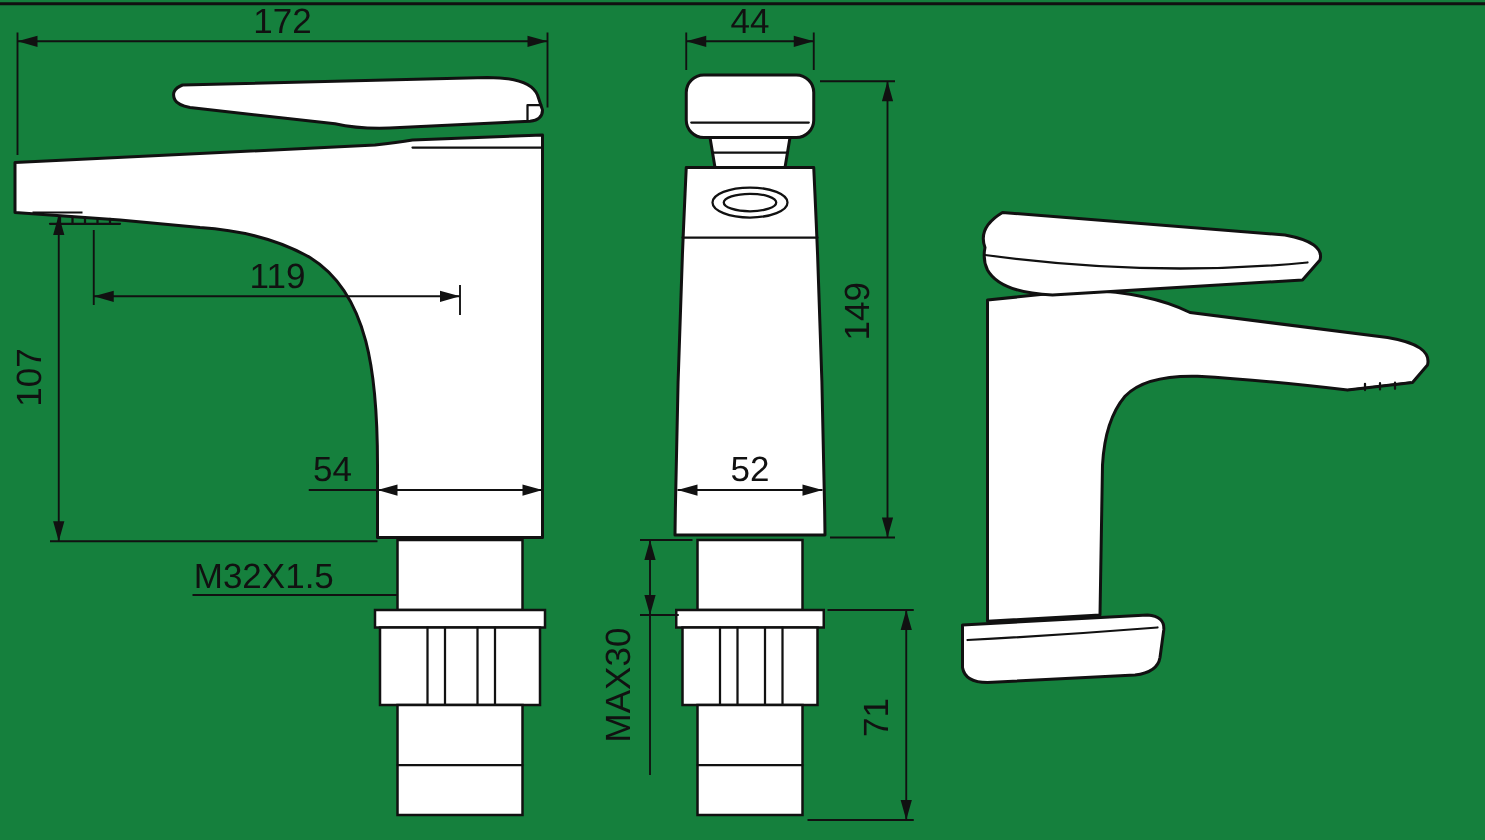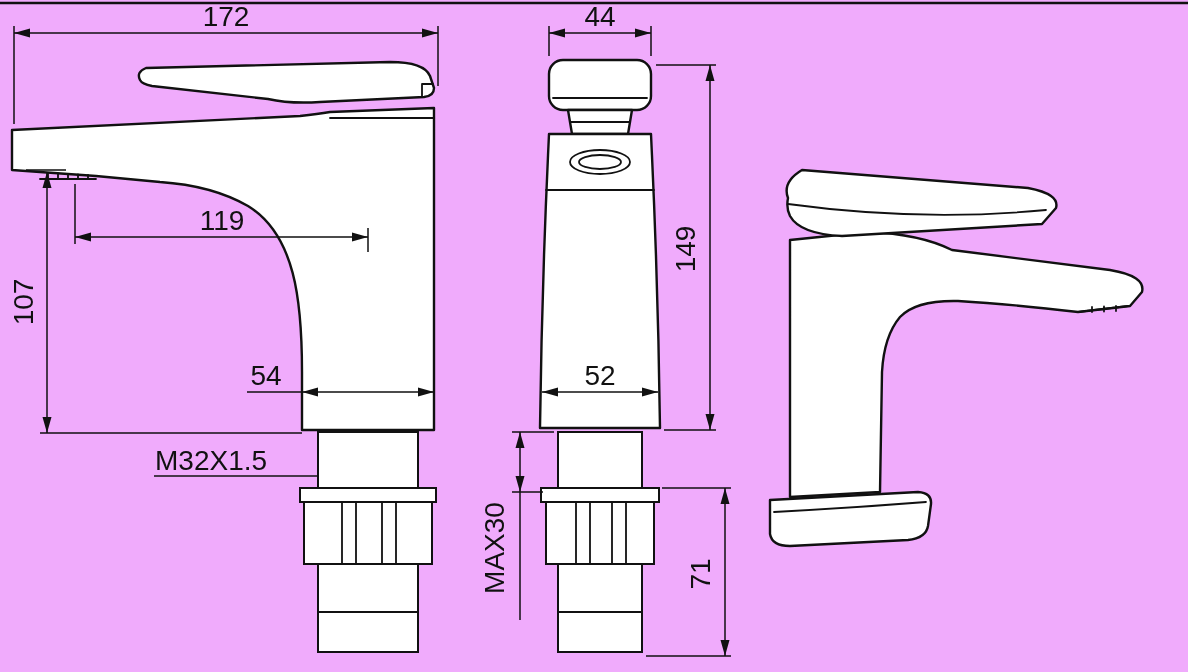--- a/index.html
+++ b/index.html
@@ -1,17 +1,17 @@
 <!DOCTYPE html>
 <html><head>
 <meta charset="utf-8">
 <style>
   html,body{margin:0;padding:0;background:#ffffff;}
   .canvas{
-    width:1188px;height:672px;background:#f0abfc;position:relative;overflow:hidden;
+    width:1188px;height:672px;background:#15803d;position:relative;overflow:hidden;
     font-family:"Liberation Sans", sans-serif;
   }
   svg{display:block;}
   svg text{
     font-family:"Liberation Sans", sans-serif;
     font-size:28px;
     fill:#111;
   }
   .outline{fill:#ffffff;stroke:#111;stroke-width:2.4;stroke-linejoin:round;}
   .detail{fill:none;stroke:#111;stroke-width:1.8;stroke-linejoin:round;stroke-linecap:round;}

